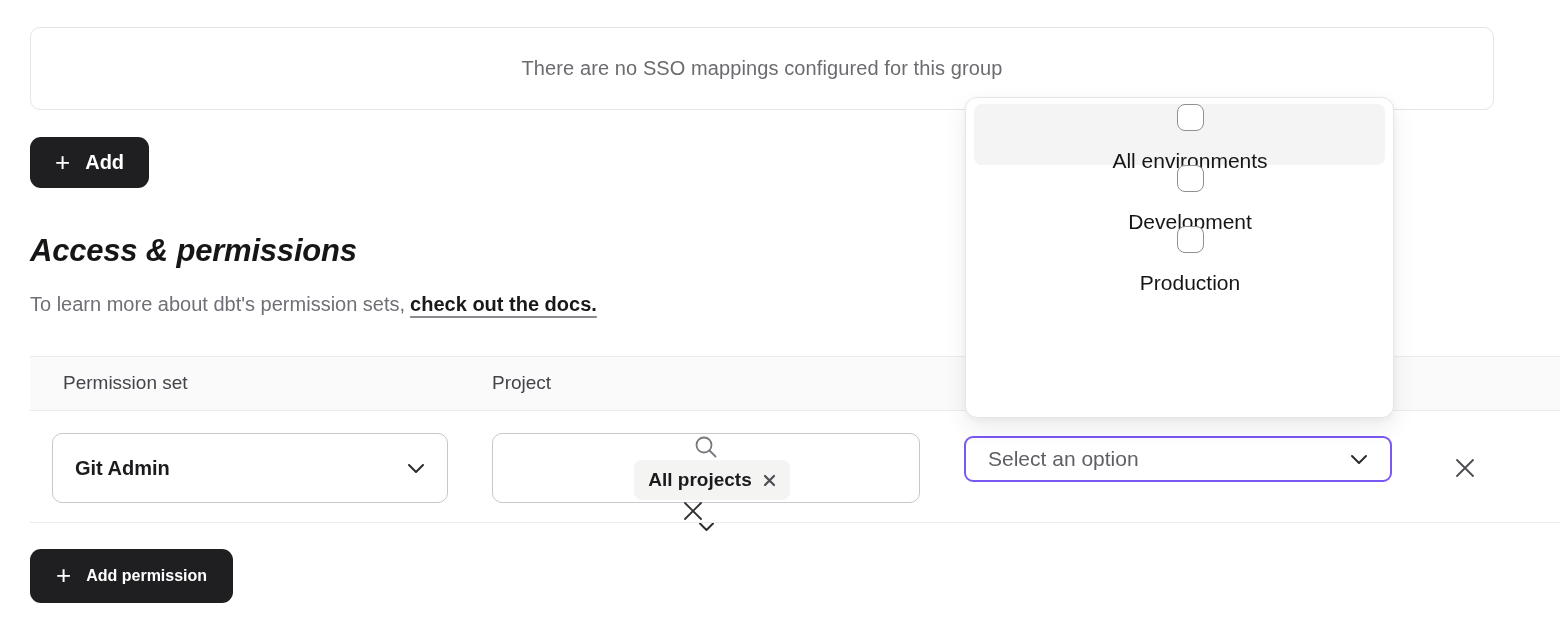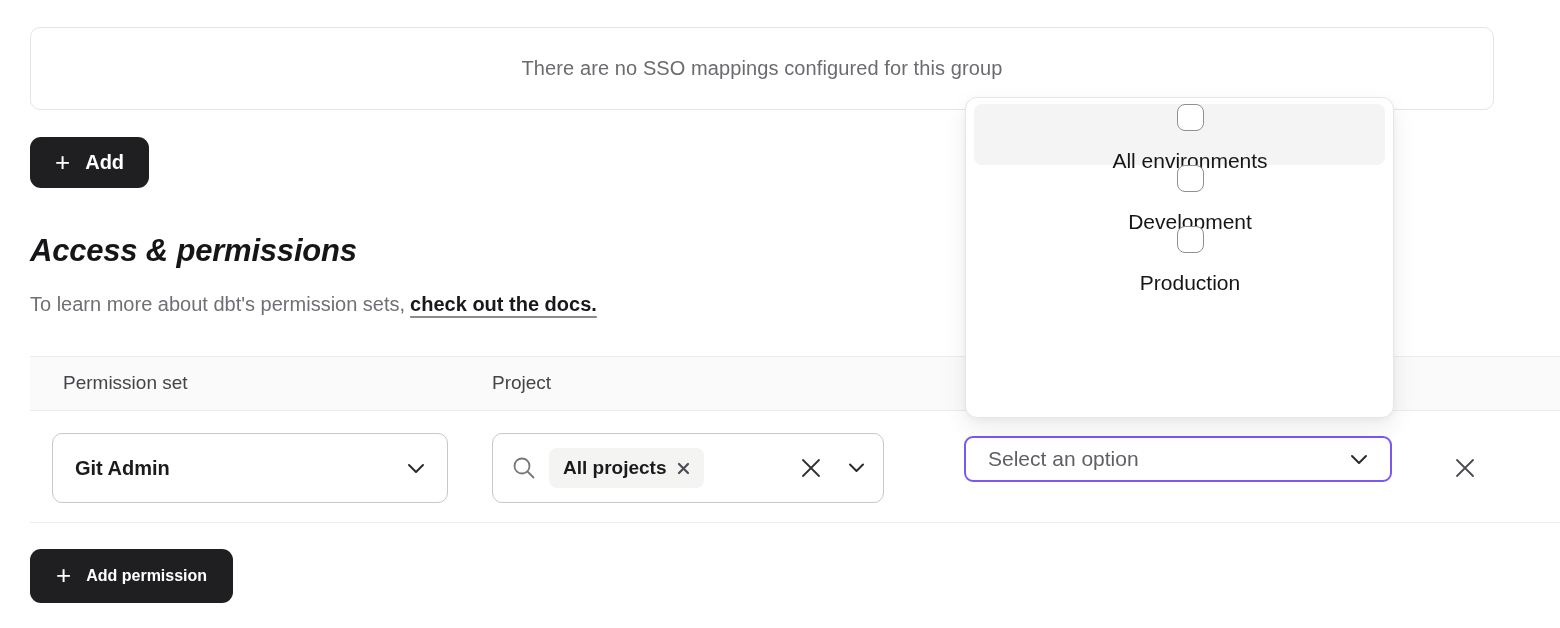--- a/index.html
+++ b/index.html
@@ -63,21 +63,21 @@
 
   
   .field {
     position: absolute; top: 433px; height: 70px; background: #fff;
     border: 1px solid #c8c8cc; border-radius: 10px;
     display: flex; align-items: center;
   }
   #permission-select { left: 52px; width: 396px; padding: 16px 22px; justify-content: space-between; cursor: pointer; }
   #permission-select .field-value { font-size: 20px; font-weight: 600; color: #1b1b1e; }
 
-  #project-multiselect { left: 492px; width: 392px; padding: 0 18px; cursor: text; }
+  #project-multiselect { left: 492px; width: 428px; padding: 0 18px; cursor: text; flex-direction: column; }
   .tag {
     background: #f4f4f3; border-radius: 8px; padding: 9px 14px; margin-left: 12px;
     display: inline-flex; align-items: center; gap: 11px;
   }
   .tag-label { font-size: 19px; font-weight: 600; color: #1b1b1e; }
   .spacer { flex: 1; }
   .icon-btn { background: none; border: none; padding: 0; cursor: pointer; display: inline-flex; align-items: center; }
 
   #environment-select {
     left: 964px; top: 436px; width: 428px; height: 46px;

